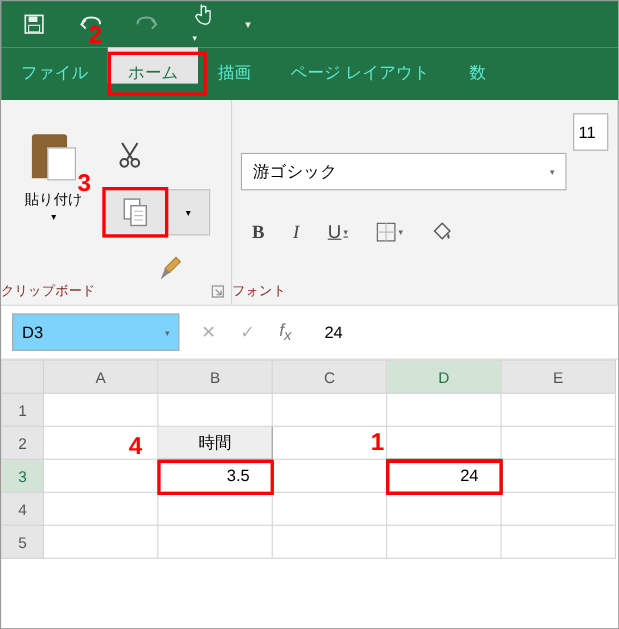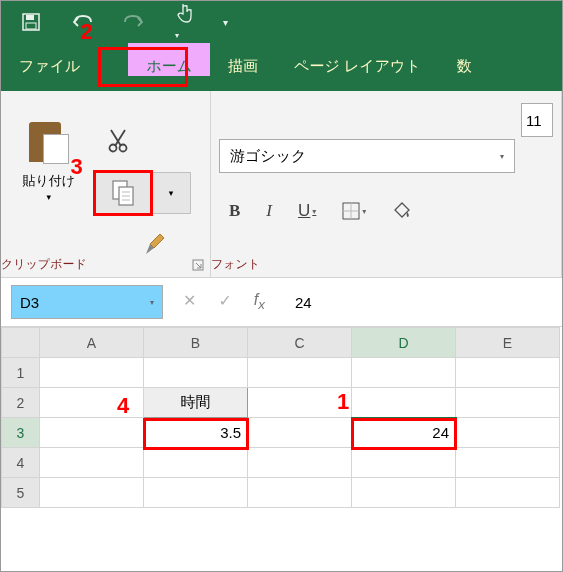--- a/index.html
+++ b/index.html
@@ -3,22 +3,22 @@
 <meta charset="utf-8">
 <style>
 * { margin: 0; padding: 0; box-sizing: border-box; font-family: "Meiryo UI", "Yu Gothic UI", sans-serif; }
 body { background: #fff; width: 563px; height: 572px; overflow: hidden; border: 1px solid #999; }
 
 .titlebar { background: #217346; height: 42px; display: flex; align-items: center; padding: 0 20px; gap: 30px; }
 .titlebar .icon { color: #fff; opacity: 0.9; }
 .titlebar .icon.disabled { opacity: 0.4; }
 
 .tabbar { background: #217346; height: 48px; display: flex; align-items: stretch; }
-.tab { color: #fef9c3; padding: 14px 18px 0 18px; font-size: 15px; cursor: pointer; }
-.tab.active { background: #f0abfc; color: #217346; font-weight: 500; margin-left: 30px; }
+.tab { color: #5eead4; padding: 14px 18px 0 18px; font-size: 15px; cursor: pointer; }
+.tab.active { background: #e5e5e5; color: #217346; font-weight: 500; }
 .tab-wrap { position: relative; }
 .hl { position: absolute; border: 3px solid #ff0000; pointer-events: none; }
 
 .ribbon { background: #f3f3f3; height: 186px; display: flex; }
 .group { border-right: 1px solid #d4d4d4; position: relative; padding: 25px 6px 22px 6px; }
 .group-label { position: absolute; bottom: 4px; left: 0; right: 0; text-align: left; font-size: 12px; color: #7f1d1d; }
 .launcher { position: absolute; bottom: 6px; right: 6px; width: 12px; height: 12px; }
 
 .clip-group { width: 210px; }
 .clip-main { display: flex; gap: 4px; }
@@ -51,21 +51,21 @@
 .fbar-val { padding-left: 20px; font-size: 15px; }
 
 .sheet { position: relative; }
 table.grid { border-collapse: collapse; }
 table.grid th, table.grid td { border: 1px solid #d4d4d4; font-weight: normal; }
 .colh { background: #e6e6e6; height: 30px; font-size: 14px; color: #555; }
 .colh.sel { background: #d3e4d6; color: #217346; }
 .rowh { background: #e6e6e6; width: 38px; height: 30px; font-size: 14px; color: #555; text-align: center; }
 .rowh.sel { background: #d3e4d6; color: #217346; }
 .corner { background: #e6e6e6; width: 38px; }
-.cell { width: 104px; height: 30px; background: #fff; font-size: 15px; padding: 0 6px; text-align: right; }
+.cell { width: 104px; height: 30px; background: #fff; font-size: 15px; padding: 0 20px; text-align: right; }
 .cell.header-cell { background: #eeeeee; text-align: center; border: 1px solid #999 !important; }
 .cell.active { outline: 2px solid #217346; outline-offset: -1px; }
 
 .callout { position: absolute; color: #ff0000; font-weight: bold; font-size: 22px; pointer-events: none; }
 
 svg { display: block; }
 </style>
 </head>
 <body>
 

